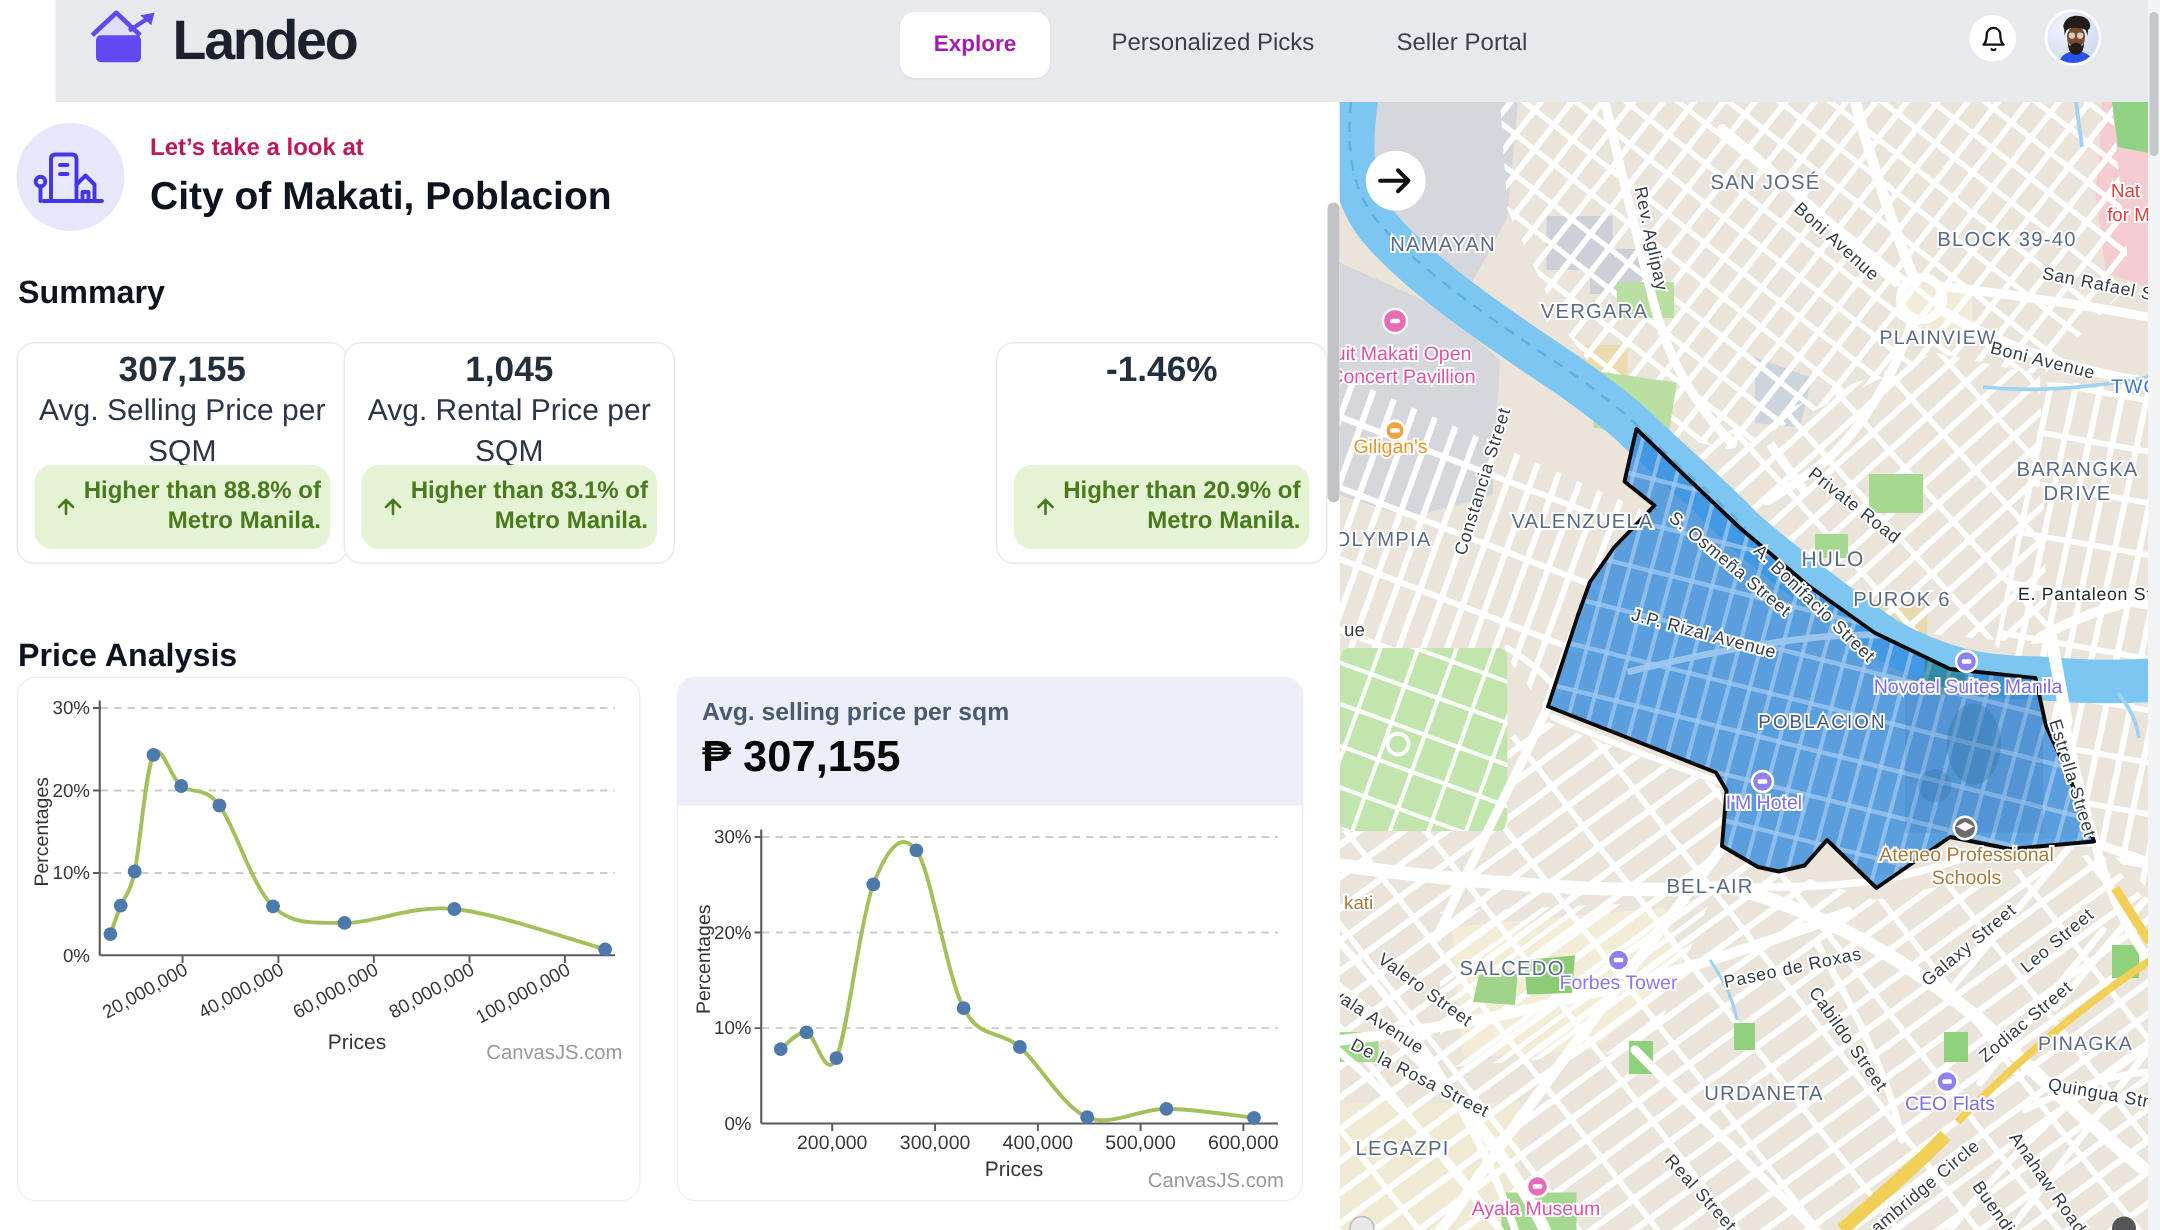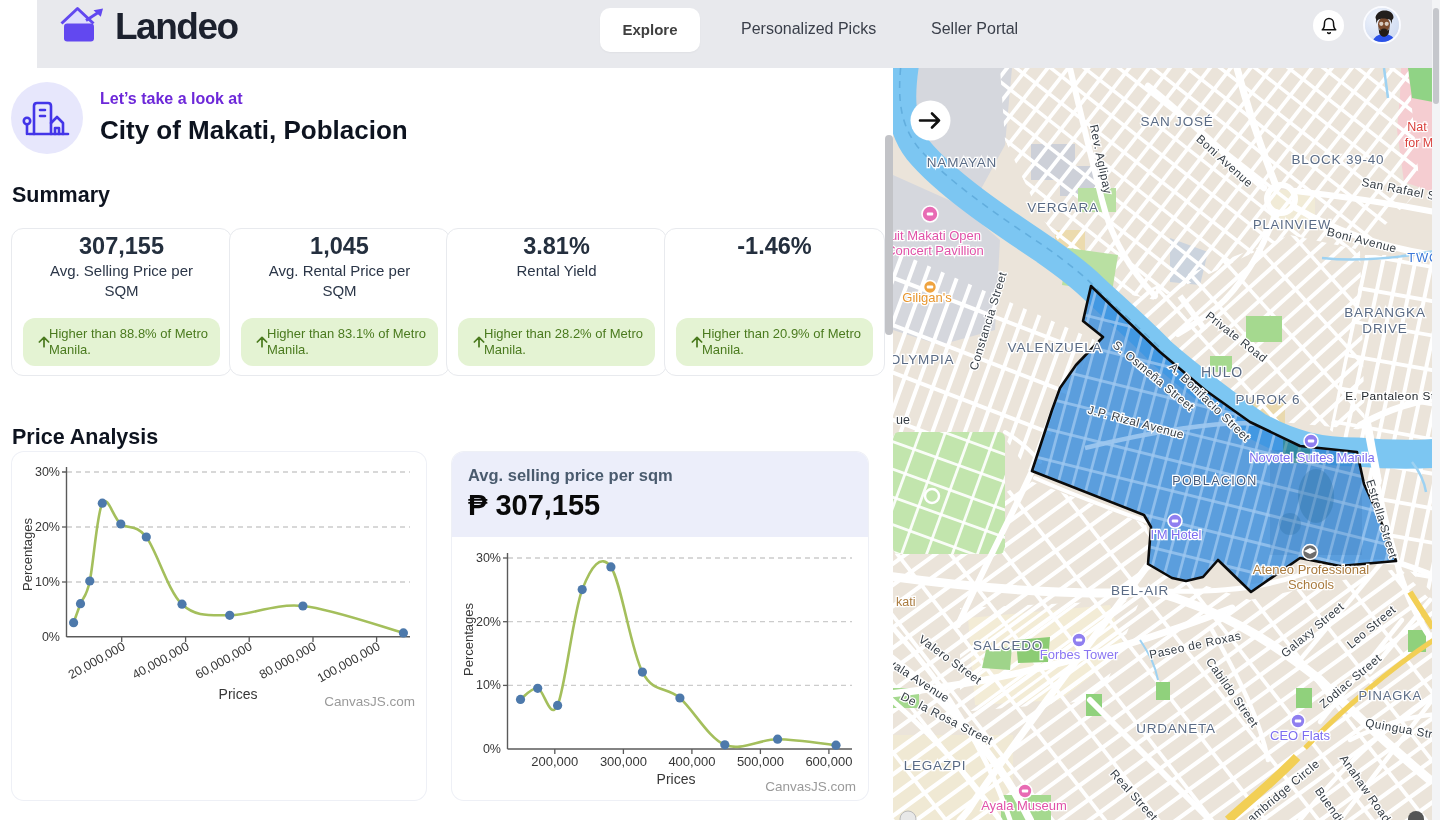--- a/index.html
+++ b/index.html
@@ -1,34 +1,34 @@
 <!DOCTYPE html>
 <html><head>
 <meta charset="utf-8">
 <style>
 * { margin:0; padding:0; box-sizing:border-box; }
 html,body { width:1440px; height:820px; overflow:hidden; font-family:"Liberation Sans", sans-serif; background:#fff; }
 #navbar { position:absolute; left:0; top:0; width:1440px; height:68px; background:#e8e9ed; z-index:5;margin-left:37px; }
 #logo { position:absolute; left:0; top:0; }
 #logoname { position:absolute; left:78px; top:6px; font-size:37px; font-weight:bold; color:#1c212e; letter-spacing:-1.5px; }
-.pill { position:absolute; left:563px; top:8px; width:100px; height:44px; background:#fff; border-radius:10px; box-shadow:0 1px 2px rgba(0,0,0,0.04); text-align:center; line-height:44px; color:#404040; font-weight:bold; font-size:15px; }
+.pill { position:absolute; left:563px; top:8px; width:100px; height:44px; background:#fff; border-radius:10px; box-shadow:0 1px 2px rgba(0,0,0,0.04); text-align:center; line-height:44px; color:#a21caf; font-weight:bold; font-size:15px; }
 .navitem { position:absolute; top:20px; font-size:16px; color:#3a3f4a; }
 #bell { position:absolute; left:1276px; top:10px; width:31px; height:31px; background:#fff; border-radius:50%; display:flex; align-items:center; justify-content:center; }
 #avatar { position:absolute; left:1326px; top:6px; width:38px; height:38px; border-radius:50%; overflow:hidden; border:2px solid #fafbff; }
 #panel { position:absolute; left:0; top:68px; width:893px; height:752px; background:#fff; }
 #lochead { position:absolute; left:11px; top:14px; }
 #loccircle { position:absolute; left:0; top:0; width:72px; height:72px; border-radius:50%; background:#e7e7fc; }
-.peek { position:absolute; left:89px; top:8px; font-size:16px; font-weight:bold; color:#6d28d9; white-space:nowrap; }
+.peek { position:absolute; left:89px; top:8px; font-size:16px; font-weight:bold; color:#be185d; white-space:nowrap; }
 .city { position:absolute; left:89px; top:33px; font-size:26px; font-weight:bold; color:#0d131f; white-space:nowrap; }
 h2.sec { position:absolute; font-size:21.5px; font-weight:bold; color:#0d131f; }
 .scard { position:absolute; top:160px; width:221px; height:148px; background:#fff; border:1px solid #e8eaee; border-radius:12px; text-align:center; }
 .scard .num { font-size:23.5px; font-weight:bold; color:#242f3e; margin-top:4px; }
-.scard .lbl { font-size:15px; color:#2b3648; line-height:1.33; margin-top:1px; }
+.scard .lbl { font-size:20px; color:#2b3648; line-height:1.33; margin-top:1px; }
 .badge { position:absolute; left:11px; right:11px; bottom:9px; background:#e4f3d3; border-radius:12px; padding:8px 6px 8px 0; }
-.badge .btxt { font-size:13px; font-weight:normal; color:#4a7a1e; line-height:1.25; margin-left:26px; text-align:left; }
+.badge .btxt { font-size:16px; font-weight:bold; color:#4a7a1e; line-height:1.25; margin-left:26px; text-align:right; }
 .badge svg { position:absolute; left:13px; top:50%; margin-top:-8px; }
 .ccard { position:absolute; top:384px; height:348px; background:#fff; border-radius:12px; box-shadow:0 0 0 1px #eef0f6; overflow:hidden; }
 .chead { height:85px; background:#eceefa; padding:13px 16px 0 16px; }
 .ctitle { font-size:16.5px; font-weight:bold; color:#4a5b6e; margin-top:1px; }
 .cval { font-size:29px; font-weight:bold; color:#090909; margin-top:4px; }
 #mapbox { position:absolute; left:893px; top:68px; width:540px; height:752px; overflow:hidden; }
 #lscroll { position:absolute; left:885px; top:135px; width:8px; height:200px; background:rgba(120,123,130,0.45); border-radius:4px; z-index:6; }
 #rscroll { position:absolute; left:1432px; top:0; width:8px; height:820px; background:#f3f4f6; z-index:7; }
 #rthumb { position:absolute; left:1px; top:8px; width:6px; height:96px; background:#c5c7cc; border-radius:3px; }
 </style>
@@ -102,30 +102,20 @@
       </div>
   </div>
   <div class="scard" style="left:229px;">
     <div class="num">1,045</div>
     <div class="lbl">Avg. Rental Price per<br>SQM</div>
     <div class="badge">
         <svg width="16" height="16" viewBox="0 0 24 24" fill="none" stroke="#4a7a1e" stroke-width="2.6" stroke-linecap="round" stroke-linejoin="round">
           <path d="M12 19V5M5 12l7-7 7 7"></path>
         </svg>
         <div class="btxt">Higher than 83.1% of Metro Manila.</div>
-      </div>
-  </div>
-  <div class="scard" style="left:446px;">
-    <div class="num">3.81%</div>
-    <div class="lbl">Rental Yield</div>
-    <div class="badge">
-        <svg width="16" height="16" viewBox="0 0 24 24" fill="none" stroke="#4a7a1e" stroke-width="2.6" stroke-linecap="round" stroke-linejoin="round">
-          <path d="M12 19V5M5 12l7-7 7 7"></path>
-        </svg>
-        <div class="btxt">Higher than 28.2% of Metro Manila.</div>
       </div>
   </div>
   <div class="scard" style="left:664px;">
     <div class="num">-1.46%</div>
     <div class="badge">
         <svg width="16" height="16" viewBox="0 0 24 24" fill="none" stroke="#4a7a1e" stroke-width="2.6" stroke-linecap="round" stroke-linejoin="round">
           <path d="M12 19V5M5 12l7-7 7 7"></path>
         </svg>
         <div class="btxt">Higher than 20.9% of Metro Manila.</div>
       </div>

